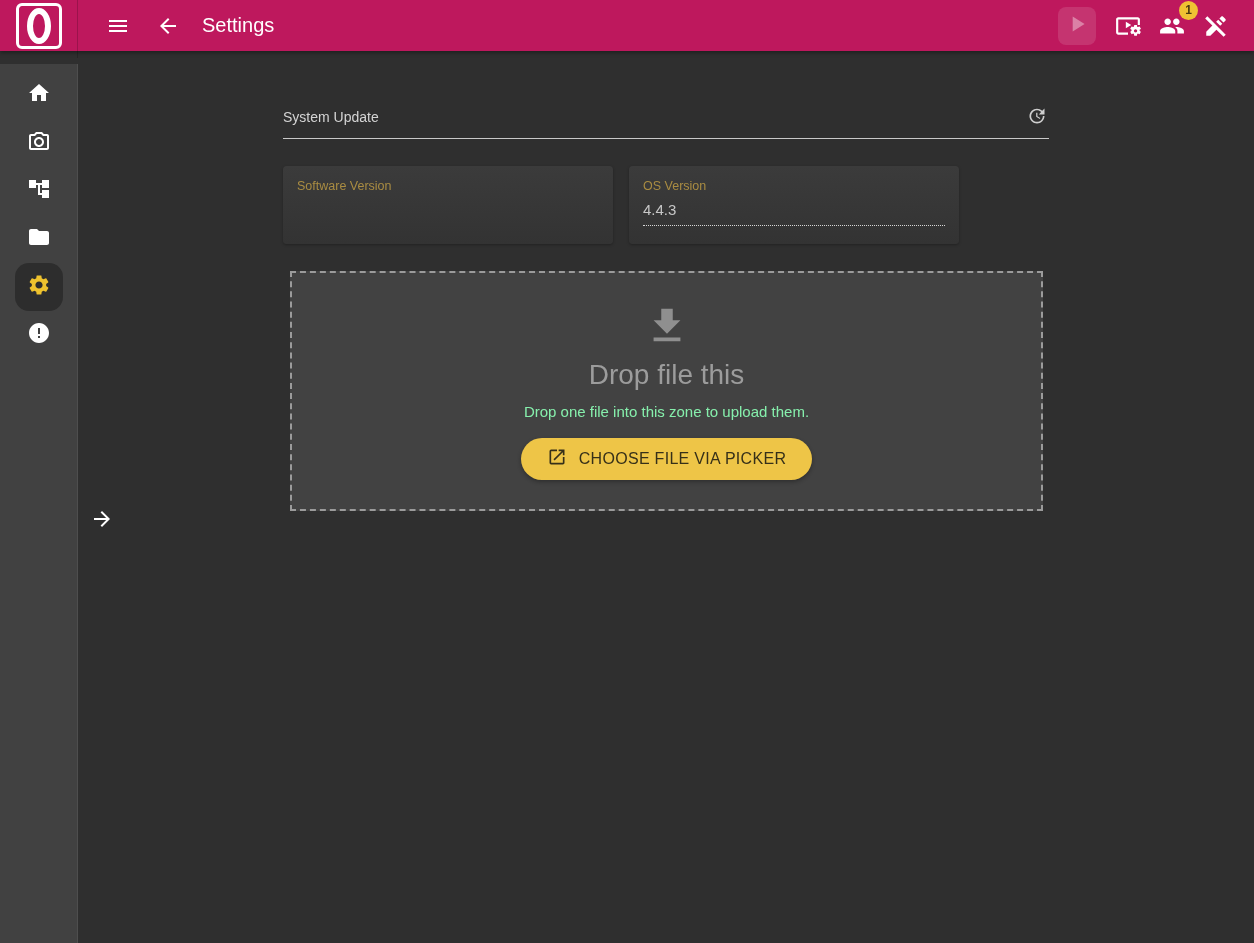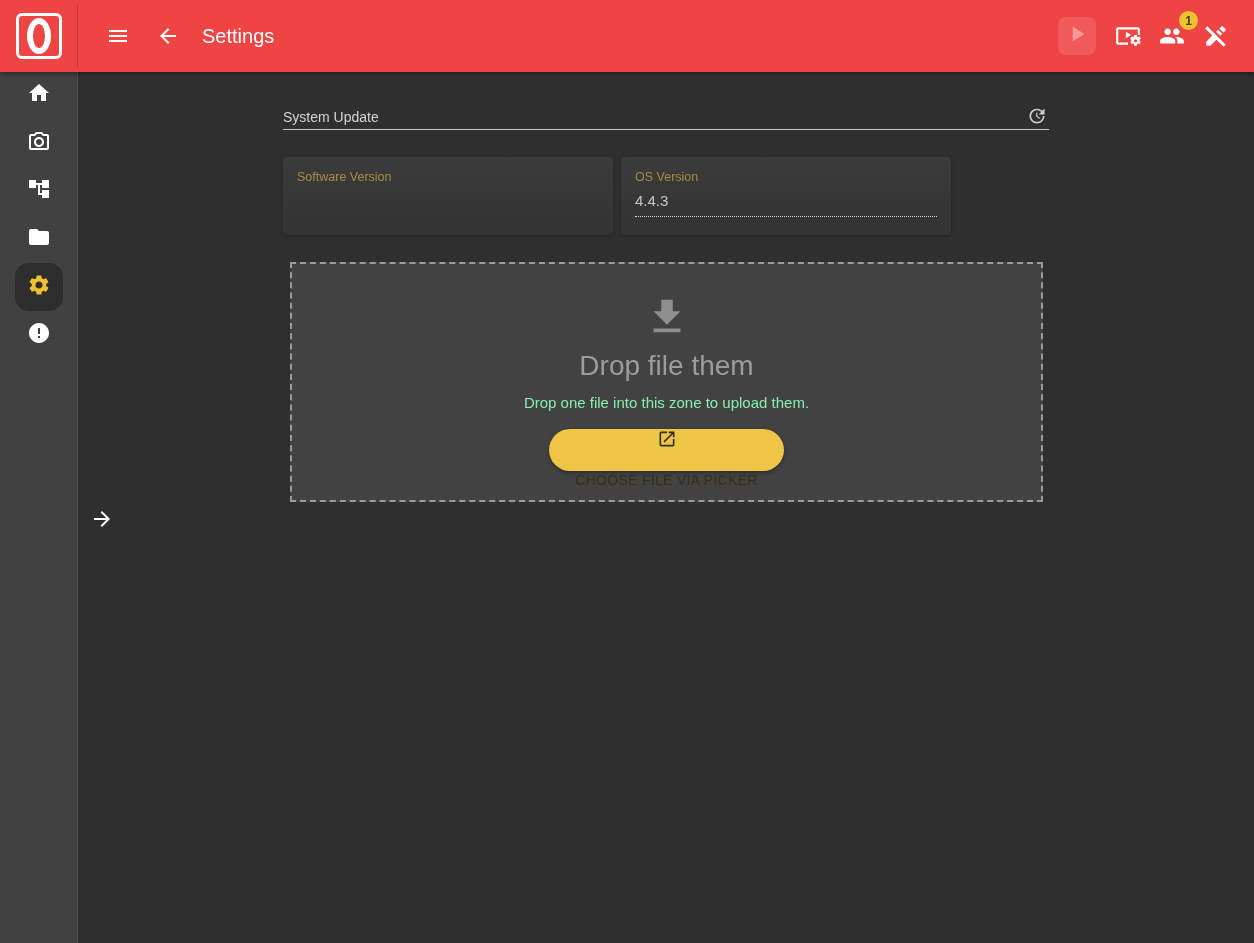--- a/index.html
+++ b/index.html
@@ -5,22 +5,22 @@
   * { margin: 0; padding: 0; box-sizing: border-box; }
   html, body { width: 1254px; height: 943px; overflow: hidden; }
   body {
     font-family: "Liberation Sans", "DejaVu Sans", sans-serif;
     background: #2f2f2f;
     position: relative;
   }
 
   
   .topbar {
-    position: absolute; top: 0; left: 0; right: 0; height: 72px;
-    background: #ef4444;
+    position: absolute; top: 0; left: 0; right: 0; height: 51px;
+    background: #be185d;
     display: flex; align-items: center;
     z-index: 10;
     box-shadow: 0 2px 4px rgba(0,0,0,.35);
   }
   .logo-box {
     width: 78px; height: 64px; flex: 0 0 78px;
     display: flex; align-items: center; justify-content: center;
     border-right: 1px solid rgba(0,0,0,.18);
   }
   .logo-frame {
@@ -73,28 +73,28 @@
 
   
   .content {
     position: absolute; top: 64px; left: 78px; right: 0; bottom: 0;
     overflow: hidden;
   }
   .container { width: 766px; margin: 0 auto; }
 
   .section-header {
     display: flex; align-items: center; justify-content: space-between;
-    border-bottom: 1px solid #c9c9c9;
+    padding-bottom: 9px; border-bottom: 1px solid #c9c9c9;
   }
   .section-header.first { margin-top: 41px; }
   .section-header.second { margin-top: 69px; }
   .section-title { color: #d4d4d4; font-size: 14px; }
   .refresh-btn { width: 24px; height: 24px; background: none; border: none; cursor: pointer; padding: 0; }
 
-  .cards-row { display: flex; gap: 8px; margin-top: 27px; }
+  .cards-row { display: flex; gap: 16px; margin-top: 27px; }
   .field-card {
     width: 330px; height: 78px;
     background: linear-gradient(#3b3b3b, #333333);
     border-radius: 4px;
     padding: 13px 14px 0 14px;
     box-shadow: 0 1px 3px rgba(0,0,0,.3);
   }
   .field-label { color: #a98c42; font-size: 12.5px; }
   .field-value {
     color: #c7c7c7; font-size: 15px; margin-top: 8px;
@@ -111,25 +111,24 @@
   }
   .dz-icon { margin-bottom: 6px; }
   .dz-headline { color: #9c9c9c; font-size: 28px; font-weight: 400; }
   .dz-subtext { color: #86efac; font-size: 15px; margin-top: 12px; }
   .dz-button {
     margin-top: 18px;
     height: 42px; padding: 0 26px;
     border: none; border-radius: 21px;
     background: #eec547; color: #363019;
     font-family: "Liberation Sans", "DejaVu Sans", sans-serif;
-    font-size: 14px; font-weight: 500; letter-spacing: .3px;
-    display: flex; align-items: center; gap: 20px;
+    font-size: 16px; font-weight: 500; letter-spacing: .3px;
+    display: flex; align-items: center; gap: 12px;
     cursor: pointer;
     box-shadow: 0 2px 4px rgba(0,0,0,.3);
-    flex-direction: column;
   }
 
   .panel-expand {
     position: absolute; left: 88px; top: 506px;
     width: 28px; height: 28px;
     background: none; border: none; color: #fff; cursor: pointer; padding: 0;
   }
 </style>
 </head>
 <body>
@@ -271,21 +270,21 @@
       </div>
     </div>
 
 
     <div class="dropzone">
       <span class="dz-icon">
         <svg width="46" height="46" viewBox="0 0 24 24">
             <path fill="#8f8f8f" d="M19 9h-4V3H9v6H5l7 7 7-7zM5 18v2h14v-2z"></path>
           </svg>
       </span>
-      <div class="dz-headline">Drop file them</div>
+      <div class="dz-headline">Drop file this</div>
       <div class="dz-subtext">Drop one file into this zone to upload them.</div>
       <button class="dz-button">
         <span>
           <svg width="20" height="20" viewBox="0 0 24 24">
               <path fill="#363019" d="M19 19H5V5h7V3H5a2 2 0 0 0-2 2v14a2 2 0 0 0 2 2h14c1.1 0 2-.9 2-2v-7h-2v7zM14 3v2h3.59l-9.83 9.83 1.41 1.41L19 6.41V10h2V3h-7z"></path>
             </svg>
         </span>
         <span>CHOOSE FILE VIA PICKER</span>
       </button>
     </div>

